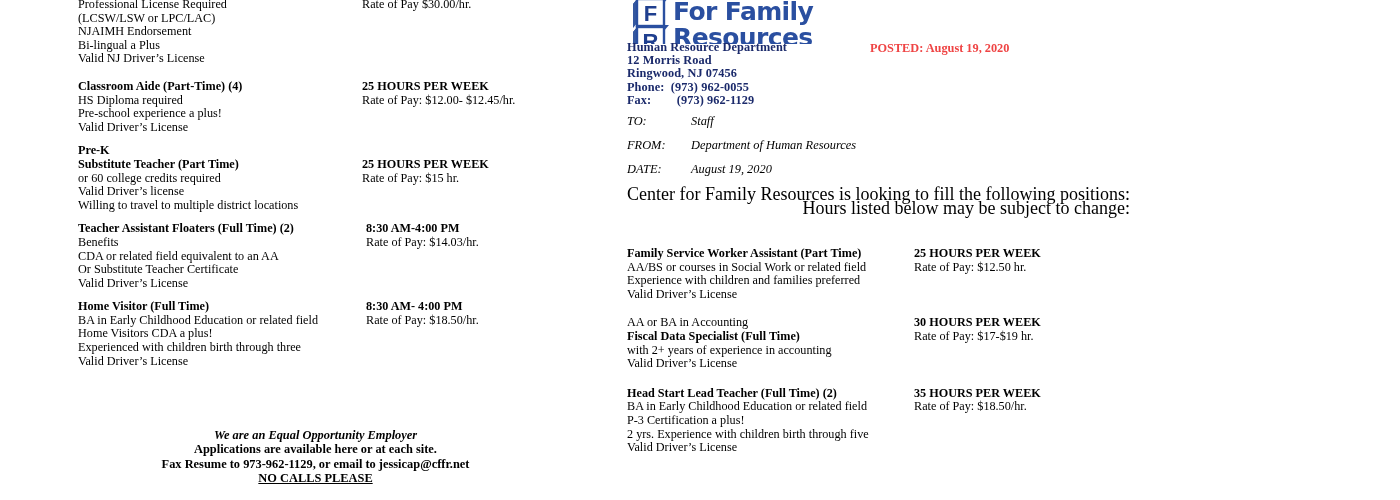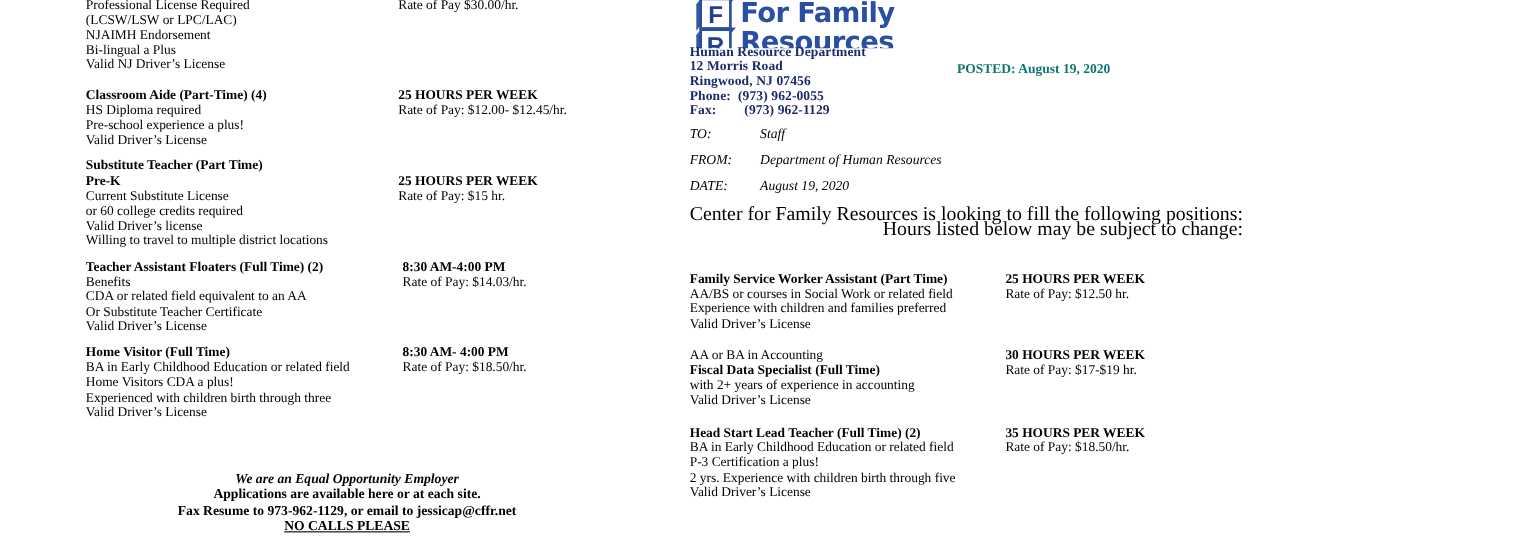--- a/index.html
+++ b/index.html
@@ -92,24 +92,24 @@
     font-size: 12.3px;
     line-height: 13.2px;
     font-weight: bold;
     color: #1b2a6b;
     letter-spacing: 0.1px;
   }
   .org-head .ln { white-space: pre; }
   .posted {
     position: absolute;
     left: 245px;
-    top: 55px;
+    top: 41px;
     font-size: 12.3px;
     font-weight: bold;
-    color: #0f766e;
+    color: #ef4444;
   }
 
   
   .memo {
     position: absolute;
     left: 2px;
     top: 114px;
     font-size: 12.4px;
   }
   .memo-row {
@@ -168,23 +168,22 @@
         <span class="ln">Valid Driver’s License</span>
       </div>
       <div class="job-pay">
         <span class="ln b">25 HOURS PER WEEK</span>
         <span class="ln">Rate of Pay: $12.00- $12.45/hr.</span>
       </div>
     </div>
 
     <div class="job-block" style="margin-bottom:10px;">
       <div class="job-req">
+        <span class="ln b">Pre-K</span>
         <span class="ln b">Substitute Teacher (Part Time)</span>
-        <span class="ln b">Pre-K</span>
-        <span class="ln">Current Substitute License</span>
         <span class="ln">or 60 college credits required</span>
         <span class="ln">Valid Driver’s license</span>
         <span class="ln">Willing to travel to multiple district locations</span>
       </div>
       <div class="job-pay" style="top:13.6px;">
         <span class="ln b">25 HOURS PER WEEK</span>
         <span class="ln">Rate of Pay: $15 hr.</span>
       </div>
     </div>
 

